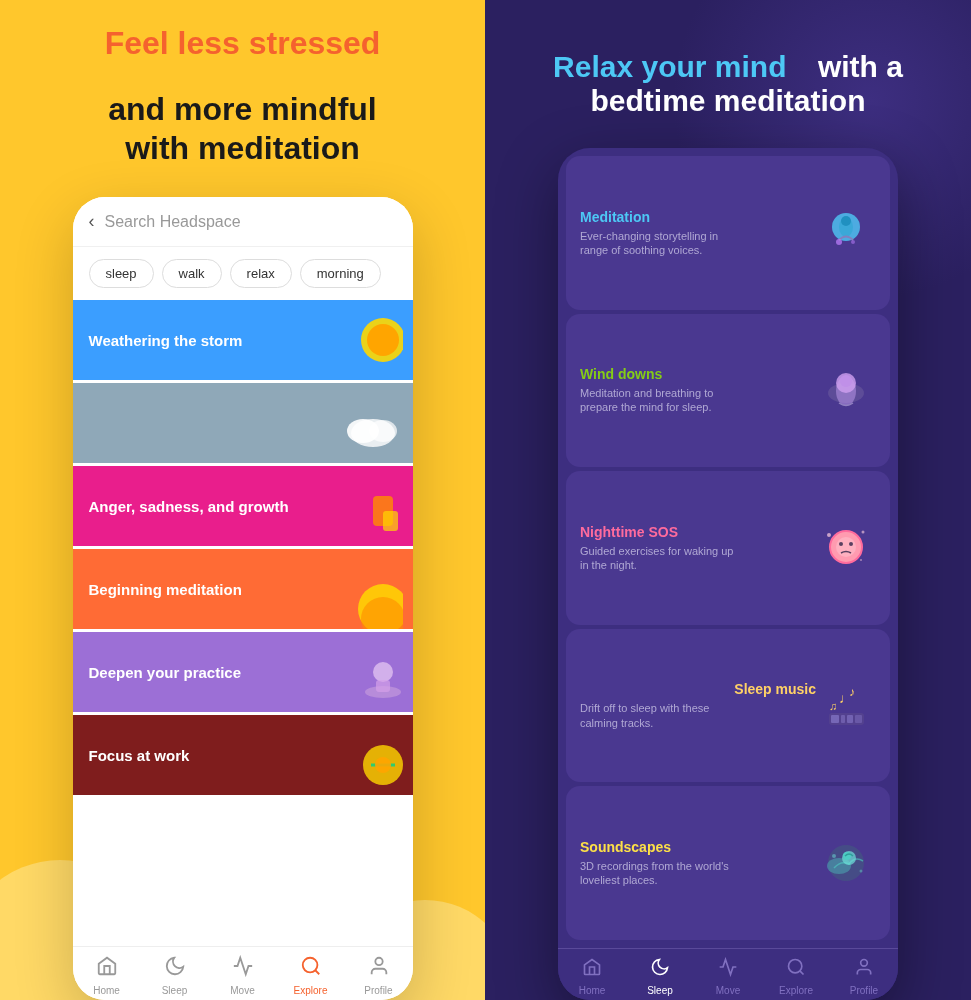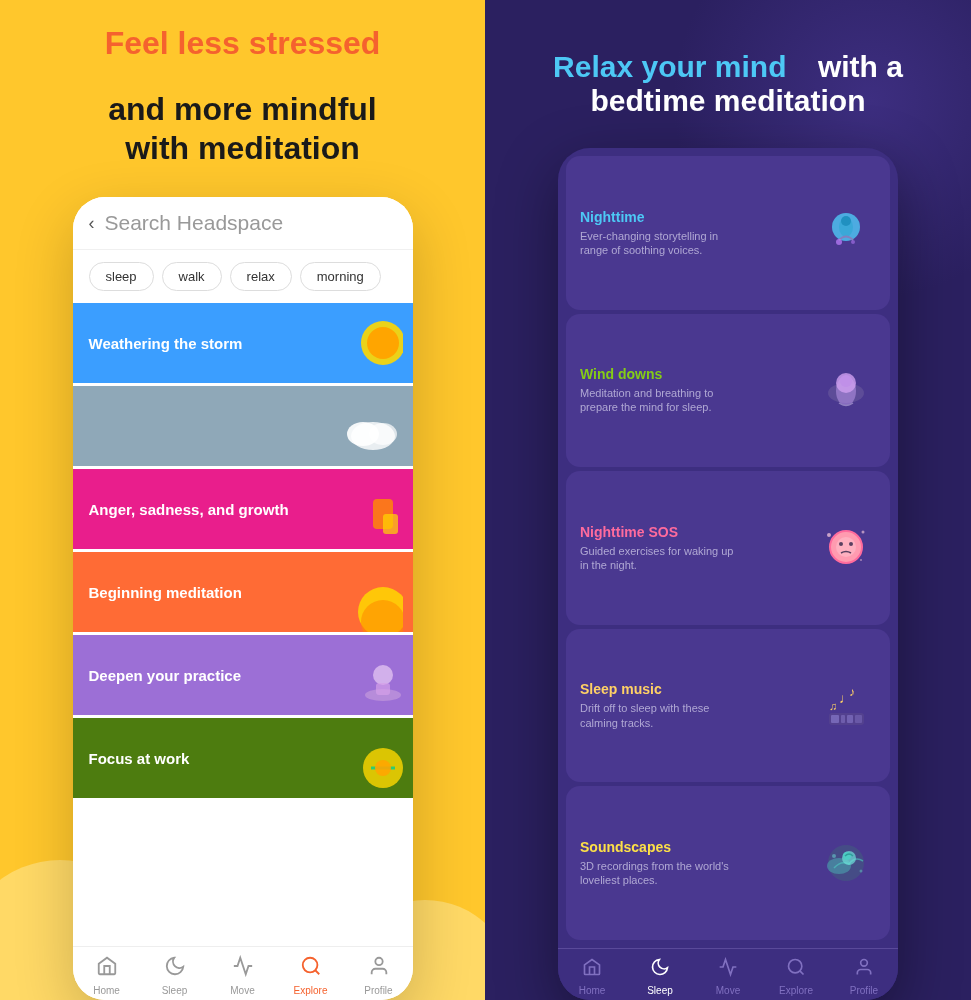--- a/index.html
+++ b/index.html
@@ -85,21 +85,21 @@
       background: #fff;
     }
 
     .back-arrow {
       font-size: 18px;
       color: #555;
       margin-right: 10px;
     }
 
     .search-text {
-      font-size: 21px;
+      font-size: 16px;
       color: #999;
       flex: 1;
     }
 
     
     .tags-row {
       display: flex;
       gap: 8px;
       padding: 12px 16px;
       background: #fff;
@@ -150,21 +150,21 @@
       right: 10px;
       bottom: 0;
       z-index: 1;
     }
 
     .card-blue { background: #3B9EFF; justify-content: center; }
     .card-gray { background: #B0BEC5; }
     .card-pink { background: #E91E8C; }
     .card-orange { background: #FF6B35; }
     .card-purple { background: #9C6FD6; }
-    .card-green { background: #4d7c0f; }
+    .card-green { background: #7f1d1d; }
 
     
     .bottom-nav {
       display: flex;
       background: #fff;
       border-top: 1px solid #eee;
       padding: 8px 0 4px;
     }
 
     .nav-item {
@@ -282,21 +282,21 @@
     .sleep-card-desc {
       font-size: 11px;
       color: #B0A8D4;
       line-height: 1.3;
       max-width: 160px;
     }
 
     .sleep-card-title.cyan { color: #4DC8F5; }
     .sleep-card-title.white { color: #84cc16; }
     .sleep-card-title.pink { color: #FF6B9D; }
-    .sleep-card-title.yellow { color: #FFD166; }
+    .sleep-card-title.yellow { color: #FFD166; text-align: right; }
     .sleep-card-title.green { color: #fde047; }
 
     .sleep-card-icon {
       width: 60px;
       height: 60px;
       display: flex;
       align-items: center;
       justify-content: center;
       font-size: 32px;
     }
@@ -483,21 +483,21 @@
   <div class="right-header">
     <span class="right-headline-blue">Relax your mind</span>
     <span class="right-headline-white"> with a<br>bedtime meditation</span>
   </div>
 
   <div class="right-phone">
     <div class="sleep-list">
 
       <div class="sleep-card">
         <div class="sleep-card-info">
-          <div class="sleep-card-title cyan">Nighttime</div>
+          <div class="sleep-card-title cyan">Meditation</div>
           <div class="sleep-card-desc">Ever-changing storytelling in range of soothing voices.</div>
         </div>
         <div class="sleep-card-icon">
           <svg width="55" height="55" viewBox="0 0 55 55">
             <circle cx="27" cy="22" r="14" fill="#4DC8F5" opacity="0.8"></circle>
             <ellipse cx="27" cy="22" rx="7" ry="10" fill="#3AA8D8"></ellipse>
             <circle cx="27" cy="16" r="5" fill="#2090C0"></circle>
             <path d="M20 35 Q27 28 34 35" fill="none" stroke="#8080C0" stroke-width="2"></path>
             <circle cx="20" cy="37" r="3" fill="#C080FF" opacity="0.7"></circle>
             <circle cx="34" cy="37" r="2" fill="#C080FF" opacity="0.5"></circle>

